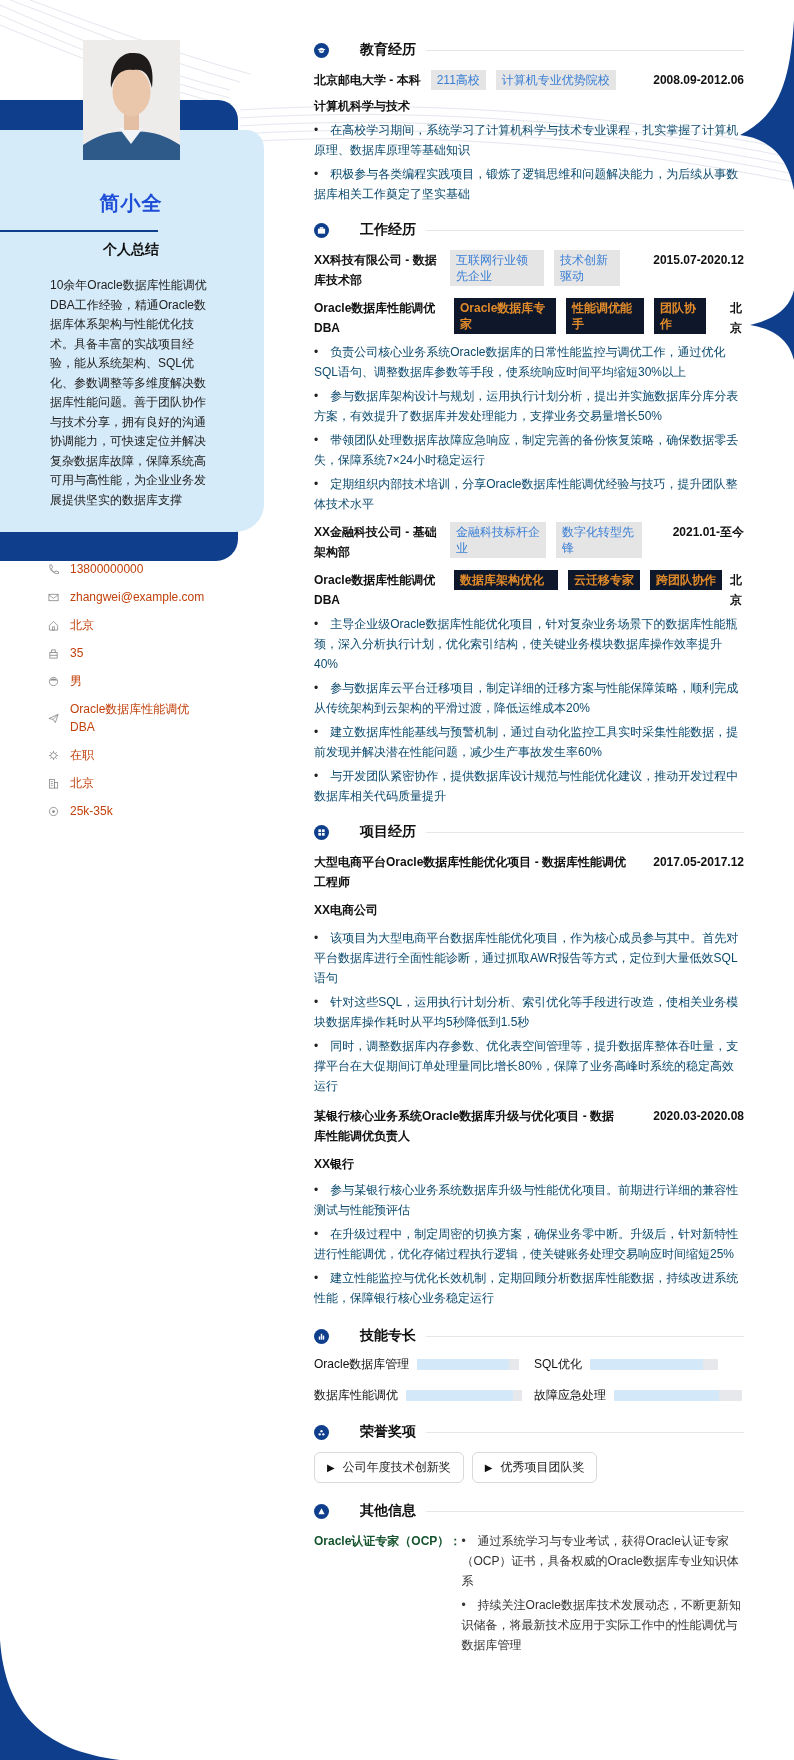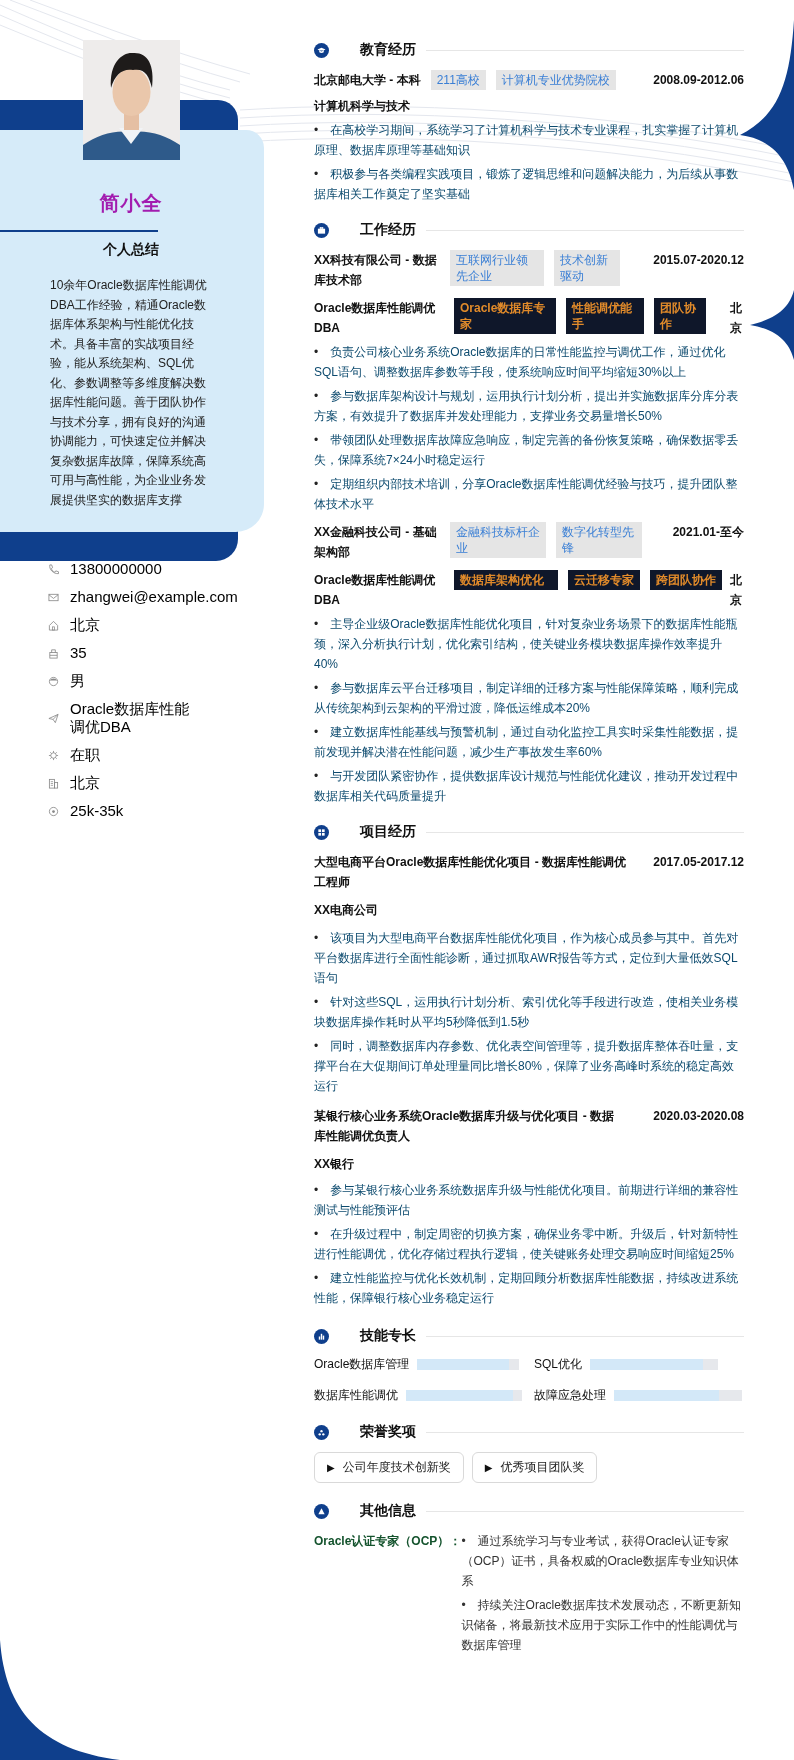--- a/index.html
+++ b/index.html
@@ -8,27 +8,27 @@
 
   
   .deco-lines { position: absolute; left: 0; top: 0; width: 794px; height: 260px; pointer-events: none; }
 
   
   .band-top { position: absolute; left: 0; top: 100px; width: 238px; height: 40px; background: #0f3f8c; border-top-right-radius: 20px; }
   .panel { position: absolute; left: 0; top: 130px; width: 264px; height: 402px; background: #d6ebf9; border-bottom-right-radius: 28px; border-top-right-radius: 18px; }
   .band-bottom { position: absolute; left: 0; top: 520px; width: 238px; height: 41px; background: #0f3f8c; border-bottom-right-radius: 22px; z-index: 0; }
   .panel { z-index: 1; }
   .photo { position: absolute; left: 83px; top: 40px; width: 97px; height: 120px; background: #eceae8; overflow: hidden; z-index: 3; }
-  .name { position: absolute; left: 0; width: 262px; top: 190px; text-align: center; font-size: 20px; font-weight: bold; color: #a21caf; z-index: 2; letter-spacing: 1px; }
+  .name { position: absolute; left: 0; width: 262px; top: 190px; text-align: center; font-size: 20px; font-weight: bold; color: #1d4ed8; z-index: 2; letter-spacing: 1px; }
   .name-rule { position: absolute; left: 0; top: 230px; width: 158px; height: 2px; background: #0f3f8c; z-index: 2; }
   .summary-title { position: absolute; left: 0; width: 262px; top: 241px; text-align: center; font-size: 14px; font-weight: bold; color: #111; z-index: 2; }
   .summary { position: absolute; left: 50px; top: 276px; width: 160px; font-size: 12px; line-height: 19.5px; color: #222; z-index: 2; }
 
   .contact { position: absolute; left: 48px; top: 560px; width: 200px; }
-  .contact-row { display: flex; align-items: flex-start; font-size: 15px; color: #000000; line-height: 18px; margin-bottom: 10px; }
+  .contact-row { display: flex; align-items: flex-start; font-size: 12px; color: #c2410c; line-height: 18px; margin-bottom: 10px; }
   .contact-row .ic { width: 16px; flex: 0 0 16px; height: 18px; display: flex; align-items: center; justify-content: flex-start; margin-right: 6px; color: #888; font-size: 10px; }
   .contact-row .ic svg { width: 11px; height: 11px; }
 
   .curve-bl { position: absolute; left: 0; top: 1640px; width: 120px; height: 120px; }
   .curve-r1 { position: absolute; left: 740px; top: 20px; width: 54px; height: 170px; }
   .curve-r2 { position: absolute; left: 740px; top: 290px; width: 54px; height: 70px; }
 
   
   .main { position: absolute; left: 314px; top: 40px; width: 430px; }
   .sec-head { display: flex; align-items: center; height: 20px; margin-bottom: 10px; }

